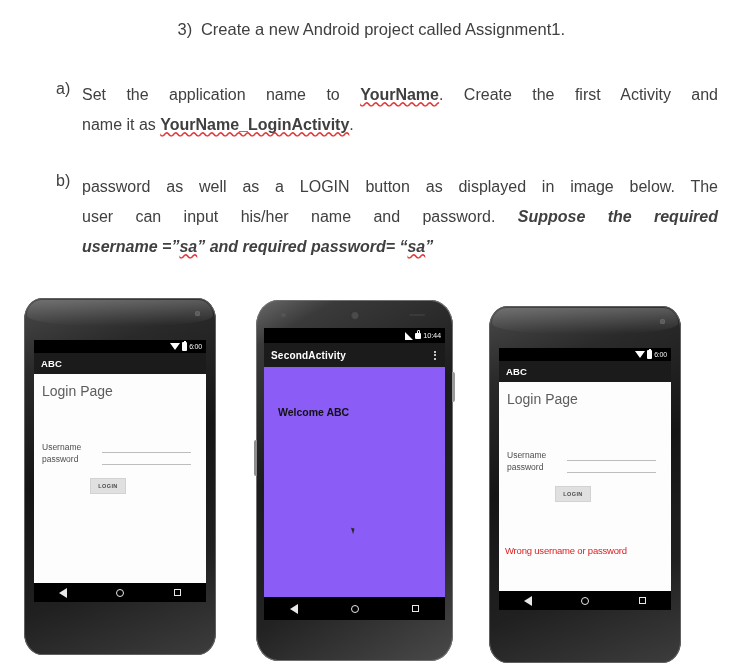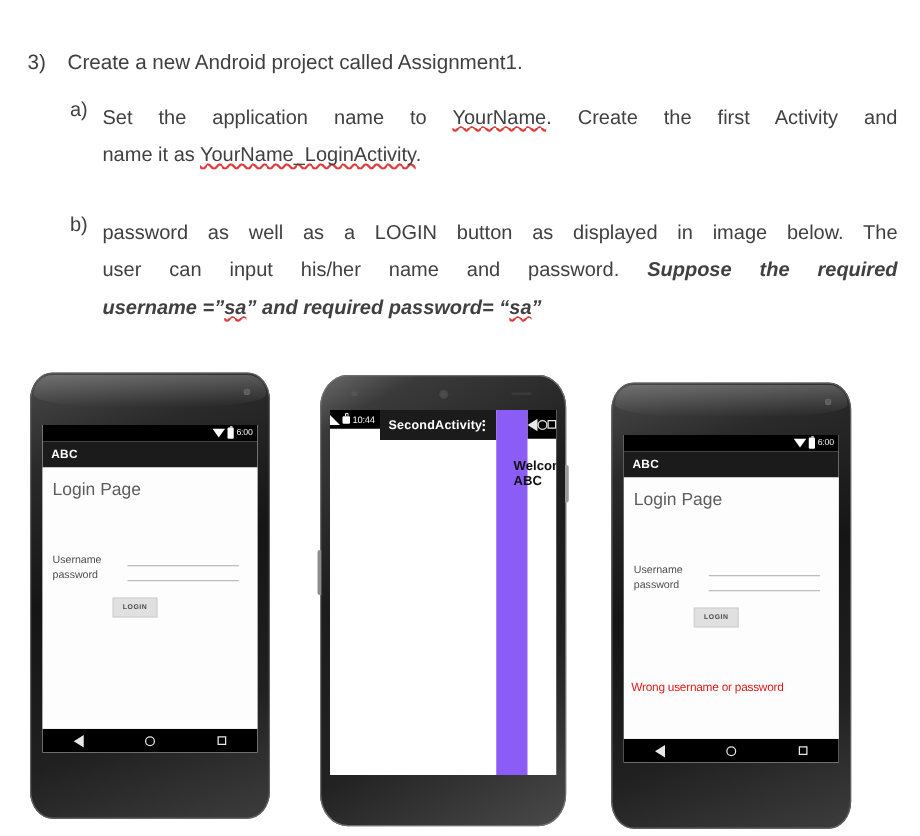--- a/index.html
+++ b/index.html
@@ -18,25 +18,26 @@
 
   
   .doc {
     position: absolute;
     left: 0; top: 0;
     width: 736px;
   }
   .q-line {
     position: absolute;
     left: 22px;
-    top: 41px;
+    top: 20px;
     width: 690px;
     font-size: 16.5px;
     color: #404040;
     white-space: nowrap;
+    text-align: center;
   }
   .q-marker { display: inline-block; width: 32px; }
 
   .item {
     position: absolute;
     left: 56px;
     width: 662px;
     font-size: 16px;
     color: #404040;
   }
@@ -58,21 +59,21 @@
   }
   .item-body .last { text-align: left; }
 
   .sp-err {
     text-decoration: underline;
     text-decoration-color: #e23a3a;
     text-decoration-style: wavy;
     text-decoration-skip-ink: none;
   }
   .bold-u {
-    font-weight: normal;
+    font-weight: bold;
     text-decoration: underline;
     text-decoration-color: #e23a3a;
     text-decoration-style: wavy;
     text-decoration-skip-ink: none;
   }
   .emph {
     font-style: italic;
     font-weight: bold;
   }
 
@@ -419,21 +420,21 @@
   </div>
 
   <div class="phone phone-g" style="left:256px; top:8px; width:197px; height:361px;">
     <div class="bez-highlight" style="opacity:.12;"></div>
     <div class="cam-l"></div>
     <div class="speaker"></div>
     <div class="sensor-r"></div>
     <div class="sidebtn"></div>
     <div class="sidebtn2"></div>
 
-    <div class="screen" style="left:8px; top:28px; width:181px; height:292px; display:flex; flex-direction:row;">
+    <div class="screen" style="left:8px; top:28px; width:181px; height:292px; display:flex; flex-direction:column;">
 
       <div class="statusbar" style="height:15px;">
         <div class="sb-icons">
           <span class="ico-signal"></span>
           <span class="ico-lock"></span>
         </div>
         <span class="sb-time" style="font-size:7.5px;">10:44</span>
       </div>
 
       <div class="actionbar" style="height:24px;">

